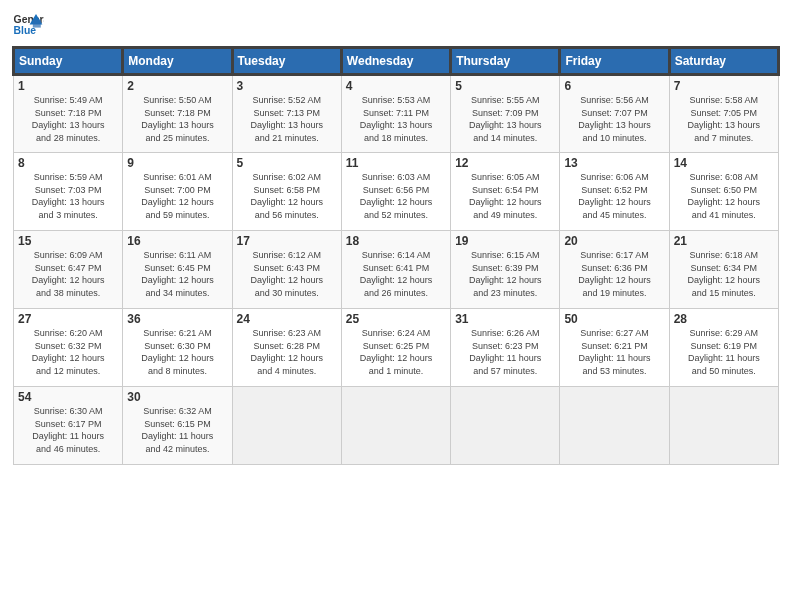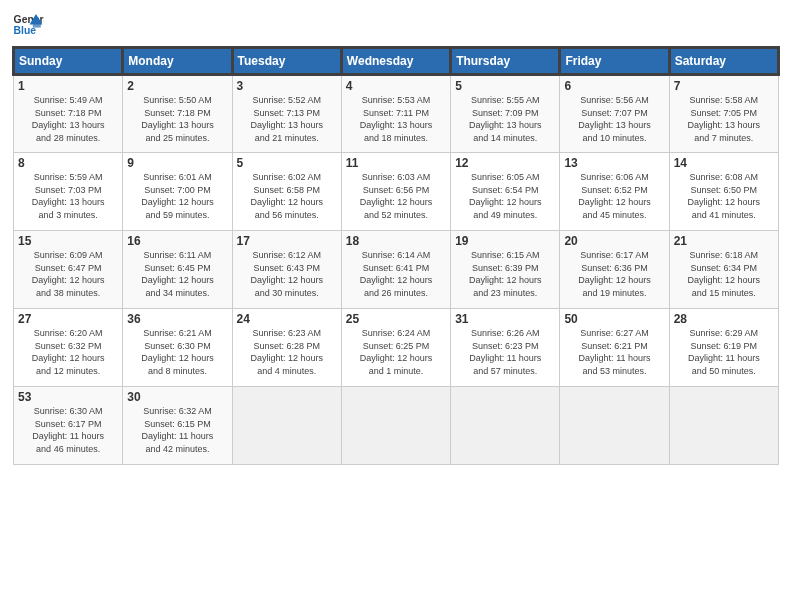--- a/index.html
+++ b/index.html
@@ -235,21 +235,21 @@
             <span class="day-num">50</span>
             <div class="day-info">Sunrise: 6:27 AM<br>Sunset: 6:21 PM<br>Daylight: 11 hours<br>and 53 minutes.</div>
           </td>
           <td>
             <span class="day-num">28</span>
             <div class="day-info">Sunrise: 6:29 AM<br>Sunset: 6:19 PM<br>Daylight: 11 hours<br>and 50 minutes.</div>
           </td>
         </tr>
         <tr>
           <td>
-            <span class="day-num">53</span>
+            <span class="day-num">54</span>
             <div class="day-info">Sunrise: 6:30 AM<br>Sunset: 6:17 PM<br>Daylight: 11 hours<br>and 46 minutes.</div>
           </td>
           <td>
             <span class="day-num">30</span>
             <div class="day-info">Sunrise: 6:32 AM<br>Sunset: 6:15 PM<br>Daylight: 11 hours<br>and 42 minutes.</div>
           </td>
           <td class="empty"></td>
           <td class="empty"></td>
           <td class="empty"></td>
           <td class="empty"></td>

